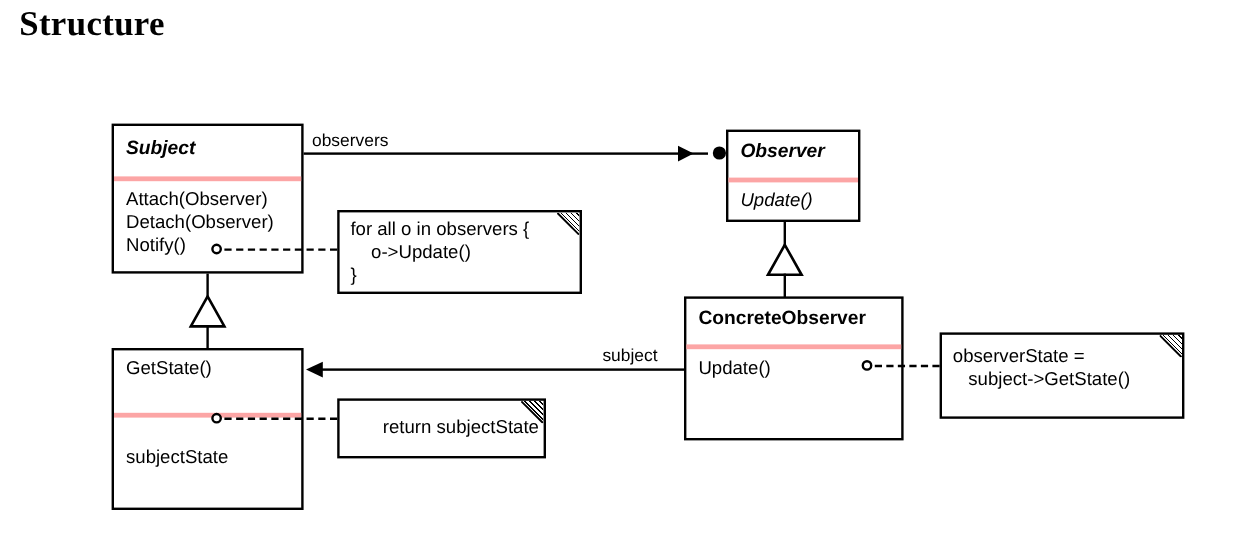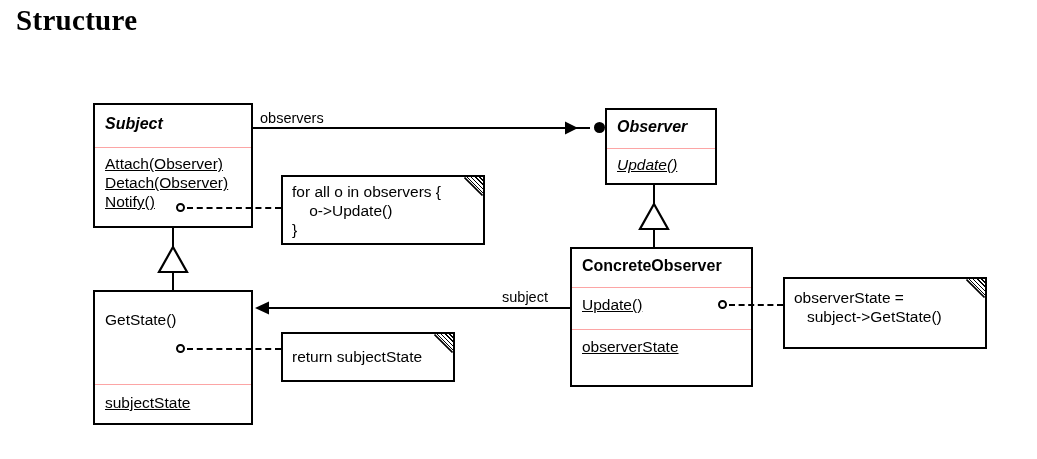--- a/index.html
+++ b/index.html
@@ -34,22 +34,21 @@
     box-sizing: border-box;
     border: 2px solid #000000;
     background: #ffffff;
   }
   .uml-compartment {
     box-sizing: border-box;
     position: relative;
     padding: 4px 10px 4px 10px;
   }
   .uml-compartment + .uml-compartment {
-    border-top: 1px solid #fca5a5;
-    text-decoration: underline;
+    border-top: 4px solid #fca5a5;
   }
   .uml-name {
     font-size: 16px;
     color: #000000;
     white-space: nowrap;
   }
   .uml-name.abstract {
     font-style: italic;
     font-weight: bold;
   }
@@ -183,53 +182,50 @@
   <div class="uml-class" style="left:605px; top:108px; width:112px; height:77px;">
     <div class="uml-compartment" style="height:38px;">
       <div class="uml-name abstract" style="padding-top:4px;">Observer</div>
     </div>
     <div class="uml-compartment" style="height:37px; padding-top:6px;">
       <div class="uml-member abstract">Update()</div>
     </div>
   </div>
 
   <div class="uml-class" style="left:93px; top:290px; width:160px; height:135px;">
-    <div class="uml-compartment" style="height:52px; padding-top:18px;">
+    <div class="uml-compartment" style="height:52px; padding-top:6px;">
       <div class="uml-member">GetState()</div>
     </div>
-    <div class="uml-compartment" style="height:42px; padding-top:8px;margin-top:40px;">
+    <div class="uml-compartment" style="height:42px; padding-top:24px;">
       <div class="uml-member">subjectState</div>
     </div>
   </div>
 
-  <div class="uml-class" style="left:570px; top:247px; width:183px; height:140px;">
+  <div class="uml-class" style="left:570px; top:247px; width:183px; height:120px;">
     <div class="uml-compartment" style="height:38px;">
       <div class="uml-name concrete" style="padding-top:4px;">ConcreteObserver</div>
     </div>
     <div class="uml-compartment" style="height:42px; padding-top:7px;">
       <div class="uml-member">Update()</div>
-    </div>
-    <div class="uml-compartment" style="height:40px; padding-top:7px;">
-      <div class="uml-member">observerState</div>
     </div>
   </div>
 
   <div class="uml-note" style="left:281px; top:175px; width:204px; height:70px;">
     <div class="note-text">for all o in observers {
     o-&gt;Update()
 }</div>
     <div class="note-fold">
       <div class="hatch"></div>
       <svg class="flapline" width="19" height="19" viewBox="0 0 19 19">
         <path d="M 0.5 0.5 L 18.5 18.5" stroke="#000" stroke-width="1.6" fill="none"></path>
       </svg>
     </div>
   </div>
 
-  <div class="uml-note" style="left:281px; top:332px; width:174px; height:50px;">
+  <div class="uml-note" style="left:281px; top:332px; width:174px; height:50px;padding-left:27px;">
     <div class="note-text" style="padding-top:13px;">return subjectState</div>
     <div class="note-fold">
       <div class="hatch"></div>
       <svg class="flapline" width="19" height="19" viewBox="0 0 19 19">
         <path d="M 0.5 0.5 L 18.5 18.5" stroke="#000" stroke-width="1.6" fill="none"></path>
       </svg>
     </div>
   </div>
 
   <div class="uml-note" style="left:783px; top:277px; width:204px; height:72px;">

